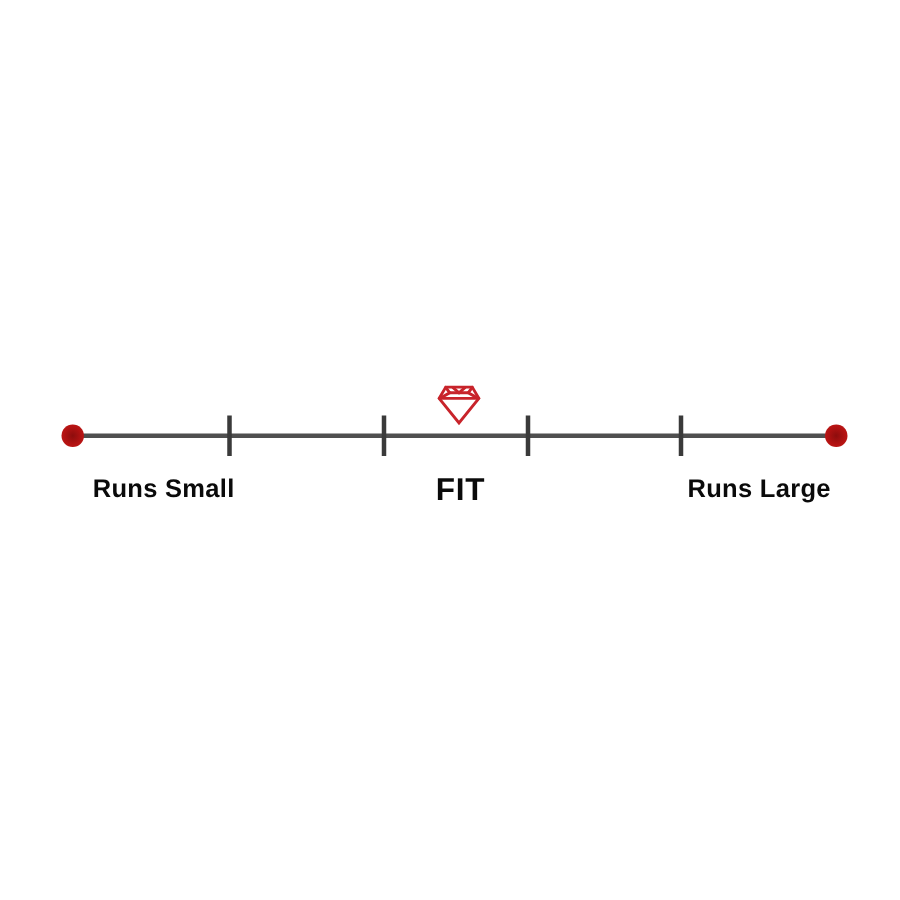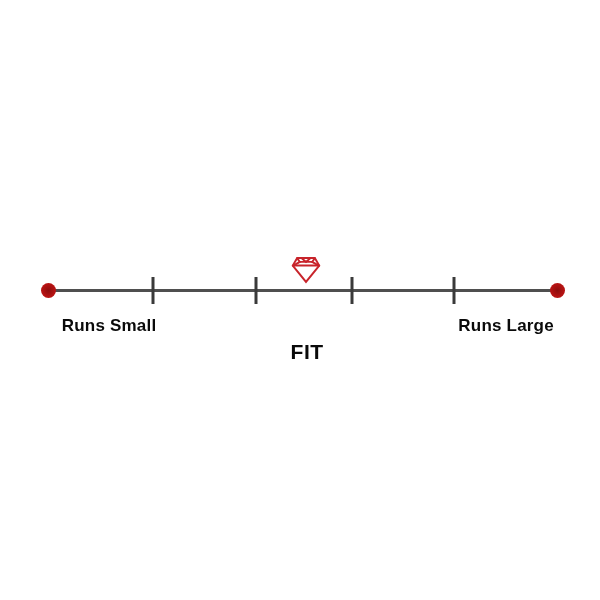--- a/index.html
+++ b/index.html
@@ -63,21 +63,21 @@
     top: 27px;
     transform: translateX(-50%);
     font-weight: bold;
     font-size: 17px;
     line-height: 1;
     color: var(--text, #0a0a0a);
     white-space: nowrap;
     letter-spacing: 0.2px;
   }
   .label-left   { left: 12%; }
-  .label-center { left: 50.9%; font-size: 21px; top: 26px; letter-spacing: 0.5px; margin-top: 25px; }
+  .label-center { left: 50.9%; font-size: 21px; top: 26px; letter-spacing: 0.5px; }
   .label-right  { left: 90%; }
 </style>
 </head>
 <body>
 
 <div class="canvas" style="--bg: #ffffff; --line: #4f4f4f; --tick: #3a3a3a; --text: #0a0a0a;">
   <div class="scale">
 
     <div class="scale-line"></div>
 

